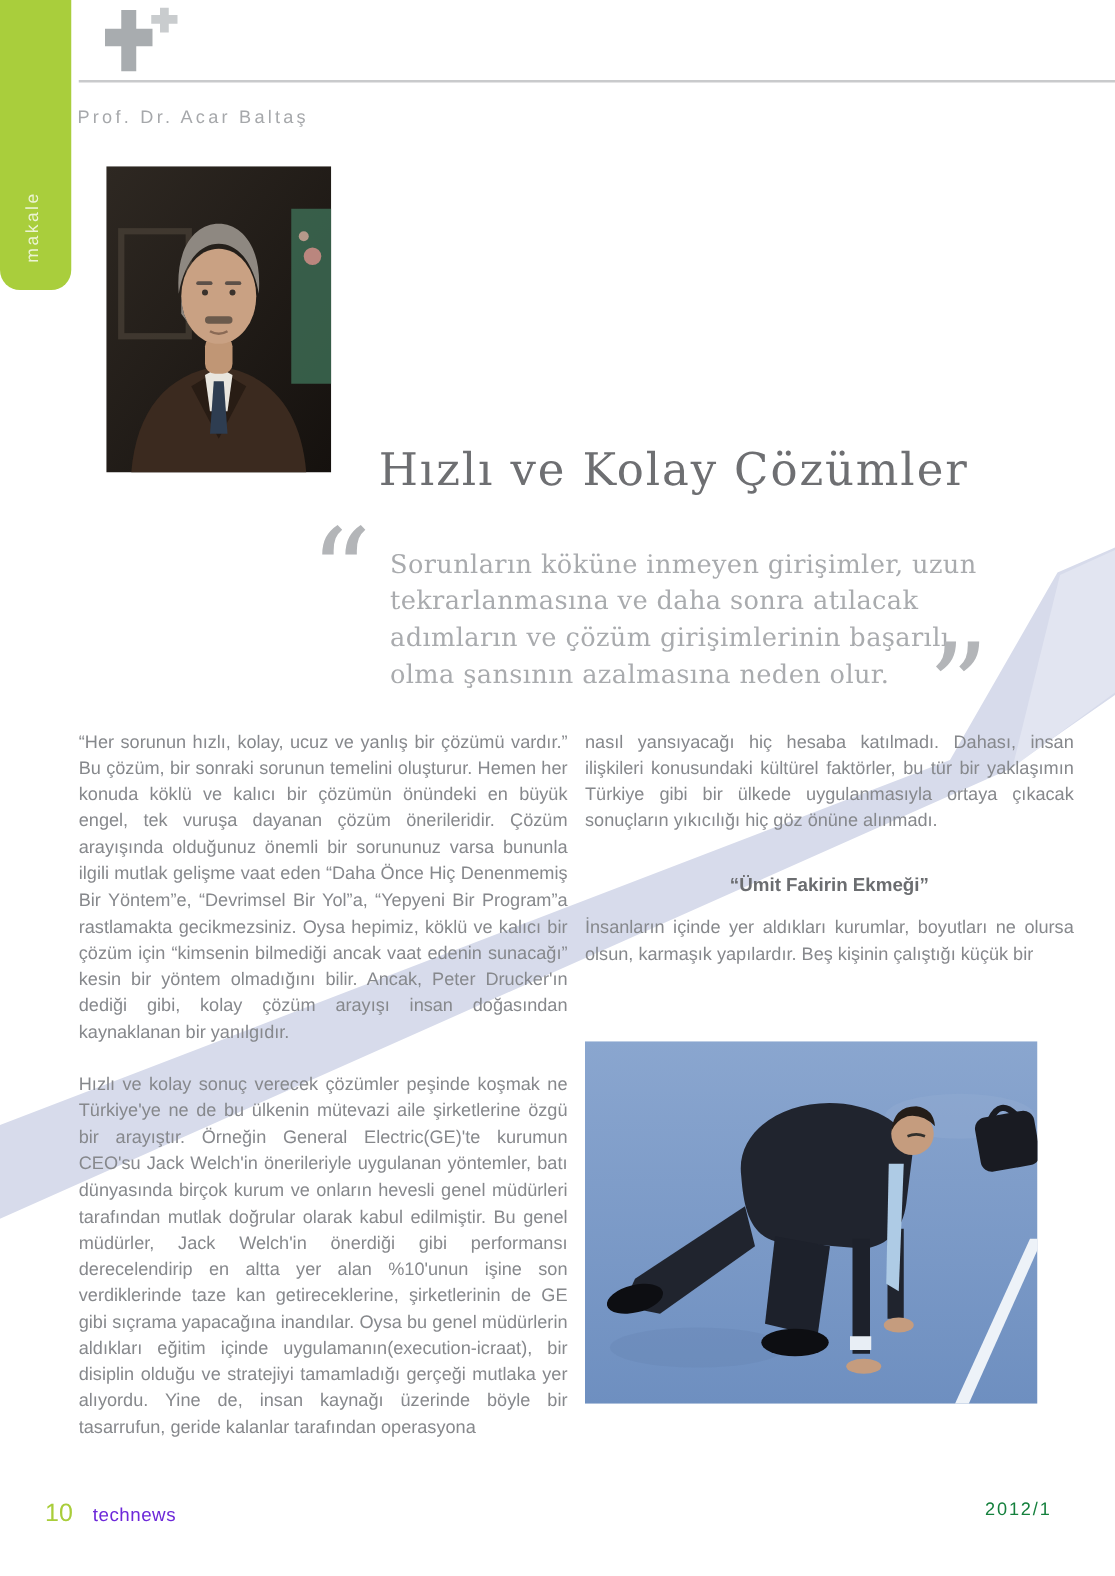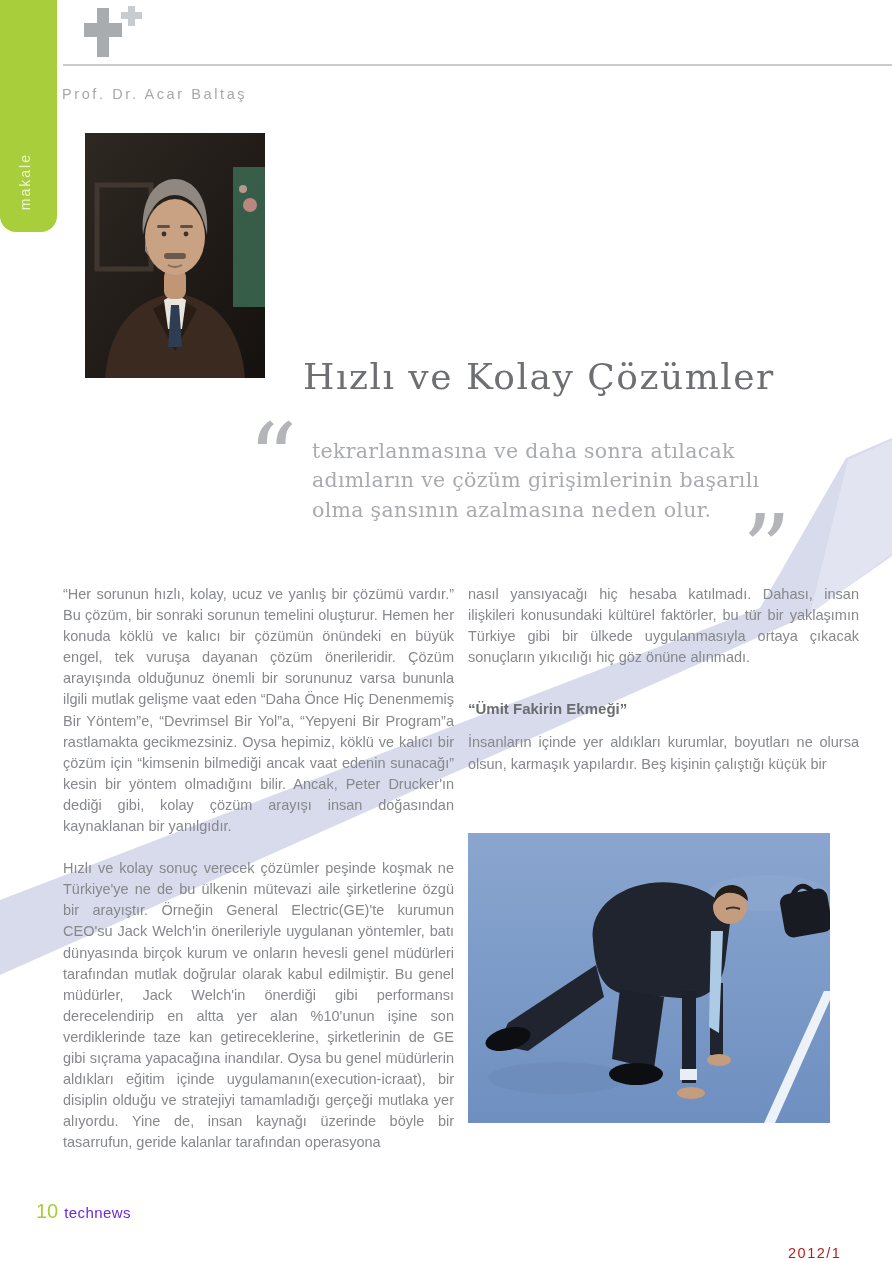--- a/index.html
+++ b/index.html
@@ -25,28 +25,28 @@
   .q-open{left:248px;top:420px;}
   .q-close{left:742px;top:512px;}
   .quote{left:312px;top:437px;width:480px;z-index:2;font-family:"DejaVu Serif",serif;
          font-size:20.5px;line-height:29.4px;color:#a9abae;letter-spacing:.3px;}
   
   .col{width:391px;z-index:2;font-size:14.5px;line-height:21.1px;color:#86888c;
        text-align:justify;}
   .col p{margin:0 0 21px 0;}
   .col1{left:63px;top:584px;}
   .col2{left:468px;top:584px;}
-  .subhead{font-size:15px;font-weight:bold;color:#6b6d70;margin:30px 0 13px 0;text-align:left;}
+  .subhead{font-size:15px;font-weight:bold;color:#6b6d70;margin:30px 0 13px 0;text-align:center;}
   
   .photo2{left:468px;top:833px;width:362px;height:290px;z-index:2;}
   
-  .footer-left{left:36px;top:1200px;z-index:2;display:flex;align-items:baseline;gap:6px;}
+  .footer-left{left:36px;top:1200px;z-index:2;display:flex;align-items:baseline;gap:16px;}
   .footer-left .pg{color:#a9cd3a;font-size:20px;}
   .footer-left .mag{color:#6d28d9;font-size:15px;letter-spacing:.4px;}
-  .footer-right{left:788px;top:1200px;z-index:2;color:#b91c1c;font-size:14.5px;letter-spacing:1.5px;margin-top:45px;}
+  .footer-right{left:788px;top:1200px;z-index:2;color:#15803d;font-size:14.5px;letter-spacing:1.5px;}
 </style>
 </head>
 <body>
 
 <svg id="ribbons" class="abs" width="892" height="1261" viewBox="0 0 892 1261">
   <polygon points="892,438 846,458 760,608 0,900 0,975 806,616 892,556" fill="#d7dbeb"></polygon>
   <polygon points="848,460 892,440 892,554 810,614" fill="#e2e5f1"></polygon>
 </svg>
 
 <div class="abs side-tab">
@@ -87,20 +87,21 @@
   <circle cx="79" cy="101" r="2.4" fill="#3a322c"></circle>
   <circle cx="101" cy="101" r="2.4" fill="#3a322c"></circle>
   <rect x="79" y="120" width="22" height="6" rx="3" fill="#6b5a4c"></rect>
   <path d="M83,132 q7,4 14,0" stroke="#8a6a55" stroke-width="2" fill="none"></path>
 </svg>
 
 <h1 class="abs title">Hızlı ve Kolay Çözümler</h1>
 
 <div class="abs qmark q-open">“</div>
 <div class="abs quote">
+  <div>Sorunların köküne inmeyen girişimler, uzun</div>
   <div>tekrarlanmasına ve daha sonra atılacak</div>
   <div>adımların ve çözüm girişimlerinin başarılı</div>
   <div>olma şansının azalmasına neden olur.</div>
 </div>
 <div class="abs qmark q-close">”</div>
 
 <div class="abs col col1">
   <p>“Her sorunun hızlı, kolay, ucuz ve yanlış bir çözümü vardır.” Bu çözüm, bir sonraki sorunun temelini oluşturur. Hemen her konuda köklü ve kalıcı bir çözümün önündeki en büyük engel, tek vuruşa dayanan çözüm önerileridir. Çözüm arayışında olduğunuz önemli bir sorununuz varsa bununla ilgili mutlak gelişme vaat eden “Daha Önce Hiç Denenmemiş Bir Yöntem”e, “Devrimsel Bir Yol”a, “Yepyeni Bir Program”a rastlamakta gecikmezsiniz. Oysa hepimiz, köklü ve kalıcı bir çözüm için “kimsenin bilmediği ancak vaat edenin sunacağı” kesin bir yöntem olmadığını bilir. Ancak, Peter Drucker'ın dediği gibi, kolay çözüm arayışı insan doğasından kaynaklanan bir yanılgıdır.</p>
   <p>Hızlı ve kolay sonuç verecek çözümler peşinde koşmak ne Türkiye'ye ne de bu ülkenin mütevazi aile şirketlerine özgü bir arayıştır. Örneğin General Electric(GE)'te kurumun CEO'su Jack Welch'in önerileriyle uygulanan yöntemler, batı dünyasında birçok kurum ve onların hevesli genel müdürleri tarafından mutlak doğrular olarak kabul edilmiştir. Bu genel müdürler, Jack Welch'in önerdiği gibi performansı derecelendirip en altta yer alan %10'unun işine son verdiklerinde taze kan getireceklerine, şirketlerinin de GE gibi sıçrama yapacağına inandılar. Oysa bu genel müdürlerin aldıkları eğitim içinde uygulamanın(execution-icraat), bir disiplin olduğu ve stratejiyi tamamladığı gerçeği mutlaka yer alıyordu.  Yine de, insan kaynağı üzerinde böyle bir tasarrufun, geride kalanlar tarafından operasyona</p>
 </div>

